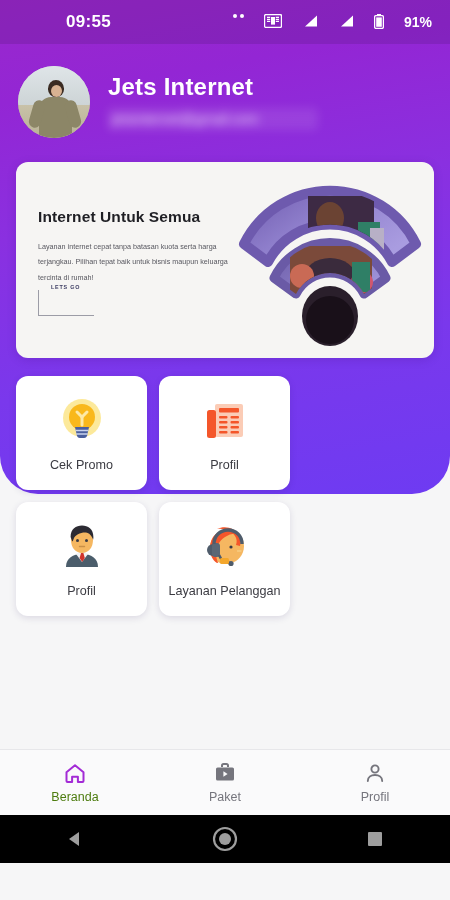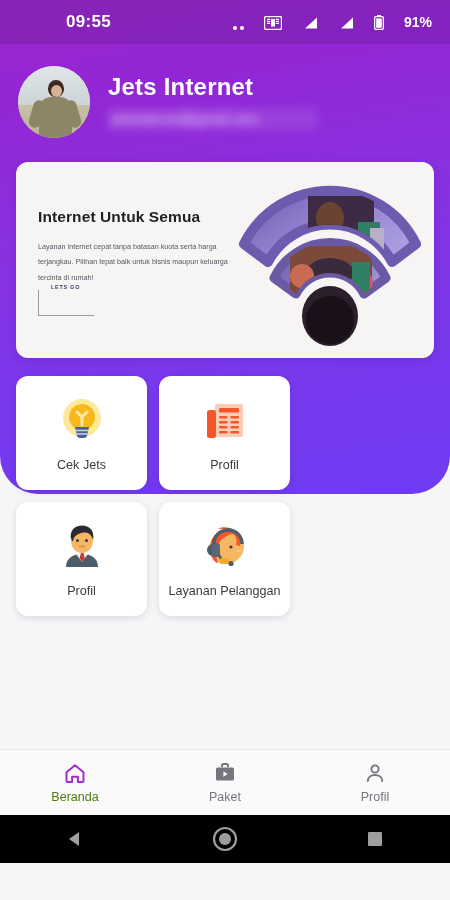--- a/index.html
+++ b/index.html
@@ -26,21 +26,21 @@
   .statusbar {
     position:absolute; top:0; left:0; width:450px; height:44px;
     display:flex; align-items:center; justify-content:space-between;
     padding:0 18px; z-index:20;
     background:rgba(0,0,0,0.10);
   }
   .sb-time {
     color:#fff; font-size:17px; font-weight:bold; letter-spacing:.3px;
     margin-left:48px;
   }
-  .sb-right { display:flex; align-items:flex-end; gap:20px; }
+  .sb-right { display:flex; align-items:flex-start; gap:20px; }
   .sb-dots { display:flex; gap:3px; align-items:center; }
   .sb-dots i { width:4px; height:4px; border-radius:50%; background:#fff; display:block; }
   .sb-ico { display:block; }
   .sb-batt-txt { color:#fff; font-size:14px; font-weight:bold; }
 
   
   .profile { position:absolute; top:66px; left:18px; display:flex; align-items:center; z-index:10;justify-content:space-between; }
   .avatar {
     width:72px; height:72px; border-radius:50%; overflow:hidden;
     background:linear-gradient(to bottom,#cfd8dc 0%,#c2c7b9 38%,#b4ae93 55%,#c9c3ab 100%);
@@ -236,21 +236,21 @@
         <div class="tile-ico">
           <svg width="50" height="50" viewBox="0 0 50 50">
             <circle cx="25" cy="22" r="19" fill="#FCE58A" opacity="0.85"></circle>
             <circle cx="25" cy="21" r="13" fill="#F9B81B"></circle>
             <path d="M20 16l5 5 5-5" fill="none" stroke="#FDE9A6" stroke-width="3" stroke-linecap="round" stroke-linejoin="round"></path>
             <path d="M25 21v8" stroke="#FDE9A6" stroke-width="3" stroke-linecap="round"></path>
             <path d="M18 31h14l-2 9a3 3 0 0 1-3 2h-4a3 3 0 0 1-3-2z" fill="#4A5F9E"></path>
             <path d="M18.6 34.5h12.8M19.2 38h11.6" stroke="#C9D3EE" stroke-width="1.5"></path>
           </svg>
         </div>
-        <div class="tile-lbl">Cek Jets</div>
+        <div class="tile-lbl">Cek Promo</div>
       </div>
 
       <div class="tile">
         <div class="tile-ico">
           <svg width="50" height="50" viewBox="0 0 50 50">
             <rect x="15" y="8" width="28" height="33" rx="2" fill="#FBCCB6"></rect>
             <rect x="19" y="12" width="20" height="4.5" rx="1" fill="#F4562A"></rect>
             <g fill="#F4562A">
               <rect x="19" y="20" width="8.5" height="2.6" rx="1"></rect>
                 <rect x="30.5" y="20" width="8.5" height="2.6" rx="1"></rect>

